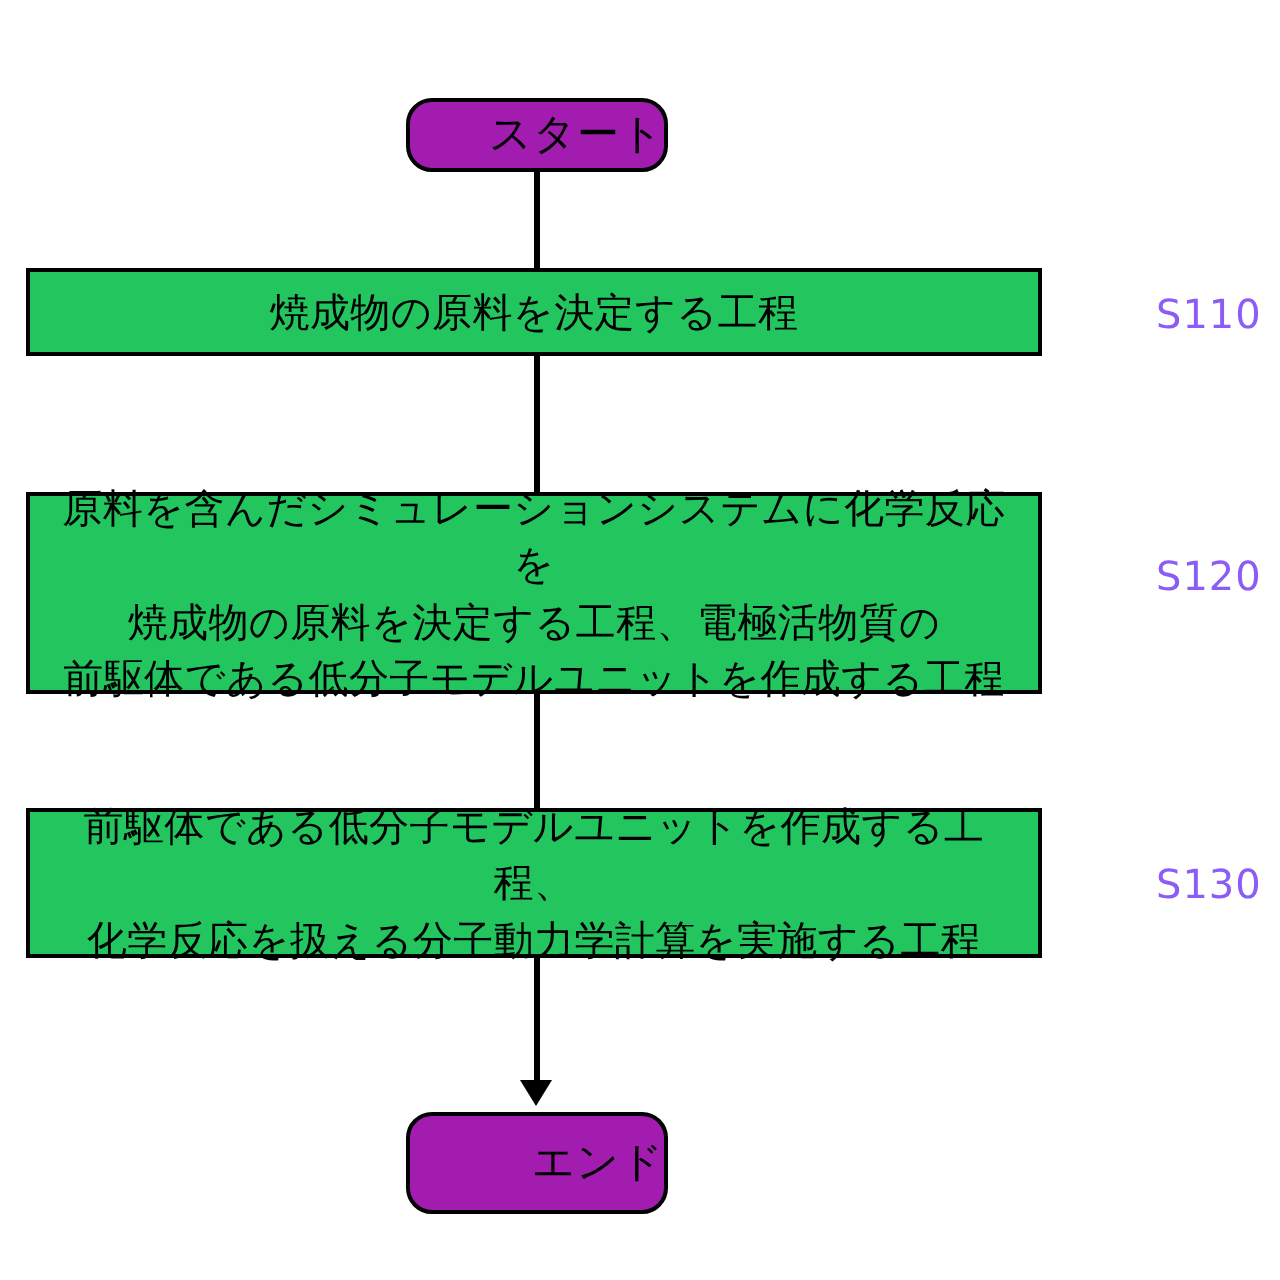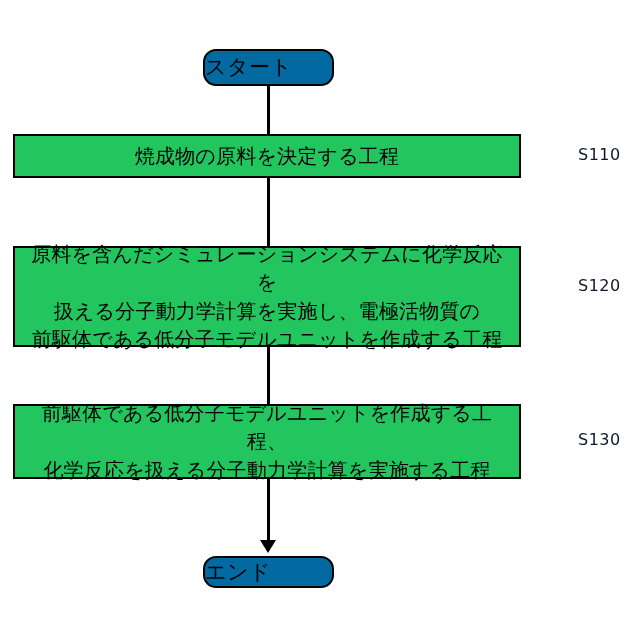--- a/index.html
+++ b/index.html
@@ -21,35 +21,35 @@
     height: 640px;
     background: #ffffff;
   }
 
   
   .terminator {
     position: absolute;
     box-sizing: border-box;
     border: 2.5px solid #000000;
     border-radius: 13px;
-    background: #0369a1;
+    background: #a21caf;
     display: flex;
     align-items: center;
-    justify-content: flex-start;
+    justify-content: flex-end;
     text-align: center;
   }
   .terminator .node-text {
     font-size: 21px;
     line-height: 1.05;
     letter-spacing: 0.5px;
     white-space: nowrap;
   }
 
   #node-start { left: 203px; top: 49px;  width: 131px; height: 37px; }
-  #node-end   { left: 203px; top: 556px; width: 131px; height: 32px; border-radius: 13px; }
+  #node-end   { left: 203px; top: 556px; width: 131px; height: 51px; border-radius: 13px; }
 
   
   .process {
     position: absolute;
     box-sizing: border-box;
     border: 2.5px solid #000000;
     background: #22c55e;
     display: flex;
     align-items: center;
     justify-content: center;
@@ -86,24 +86,24 @@
     height: 0;
     border-left: 8px solid transparent;
     border-right: 8px solid transparent;
     border-top: 13px solid #000000;
   }
   #arrow-end { top: 540px; }
 
   
   .step-label {
     position: absolute;
-    font-size: 16px;
+    font-size: 20px;
     letter-spacing: 0.5px;
     white-space: nowrap;
-    color: #0f172a;
+    color: #8b5cf6;
   }
   #label-s110 { left: 578px; top: 145px; }
   #label-s120 { left: 578px; top: 276px; text-align: center; }
   #label-s130 { left: 578px; top: 430px; }
 </style>
 </head>
 <body>
 
 <div id="flowchart">
 
@@ -115,21 +115,21 @@
 
   <div class="process" id="node-s110">
     <span class="node-text">焼成物の原料を決定する工程</span>
   </div>
   <div class="step-label" id="label-s110">S110</div>
 
   <div class="connector" id="conn-s110-s120"></div>
 
   <div class="process" id="node-s120">
     <span class="node-text">原料を含んだシミュレーションシステムに化学反応を
-扱える分子動力学計算を実施し、電極活物質の
+焼成物の原料を決定する工程、電極活物質の
 前駆体である低分子モデルユニットを作成する工程</span>
   </div>
   <div class="step-label" id="label-s120">S120</div>
 
   <div class="connector" id="conn-s120-s130"></div>
 
   <div class="process" id="node-s130">
     <span class="node-text">前駆体である低分子モデルユニットを作成する工程、
 化学反応を扱える分子動力学計算を実施する工程</span>
   </div>

